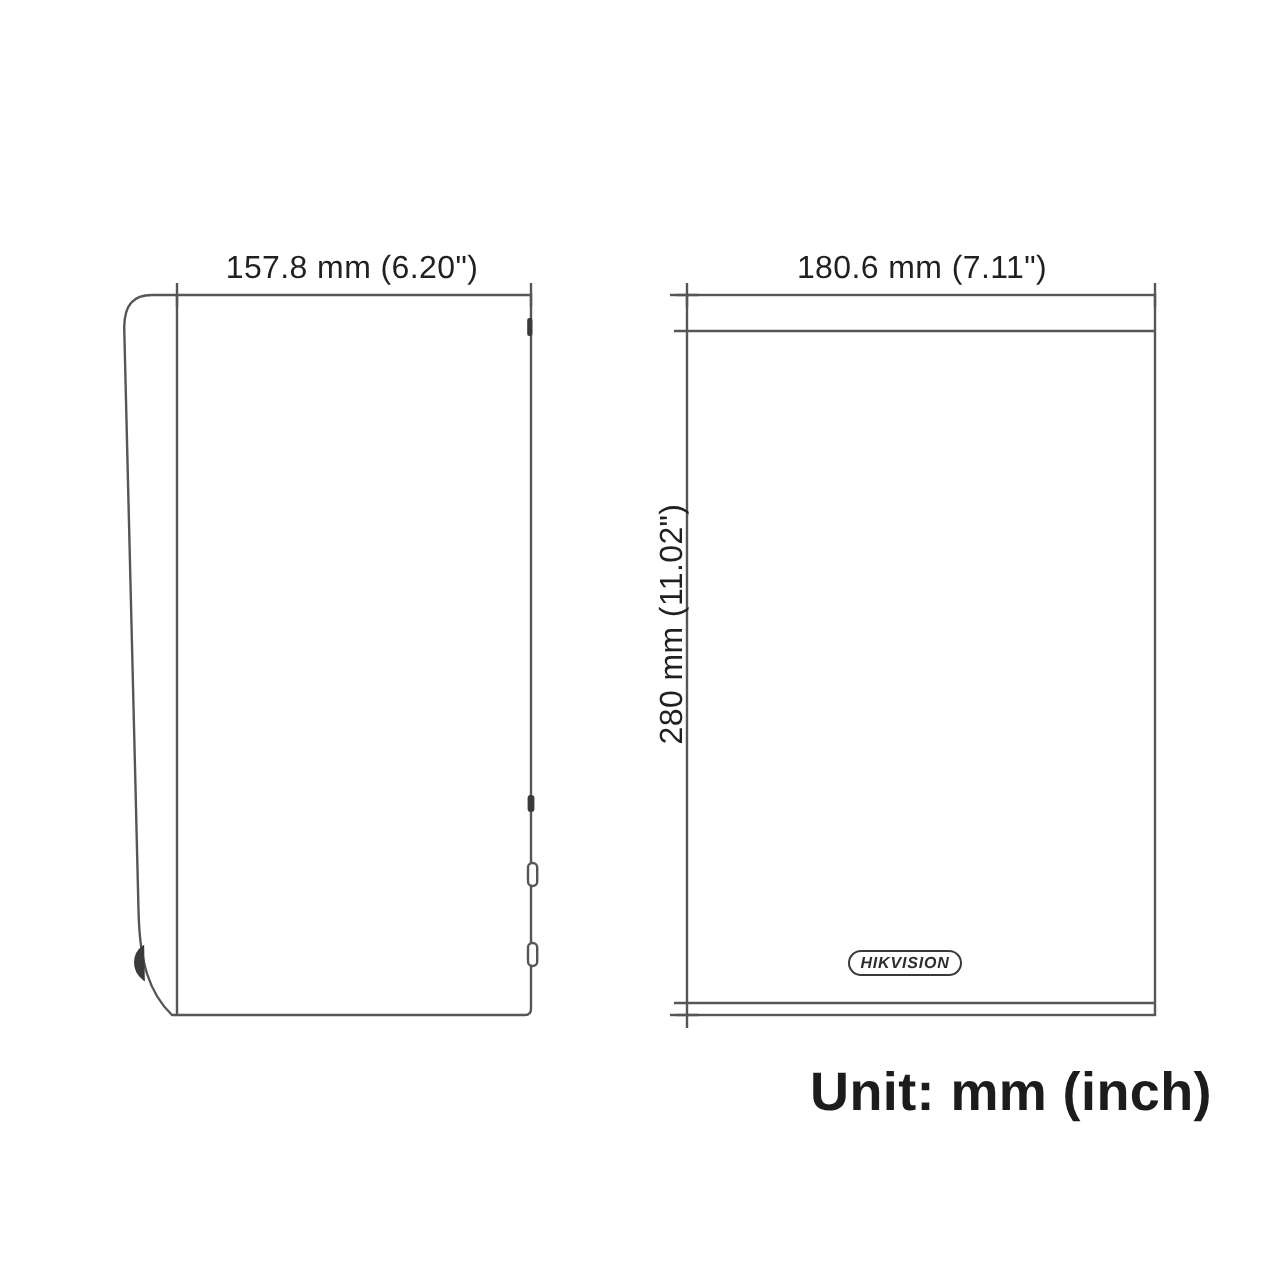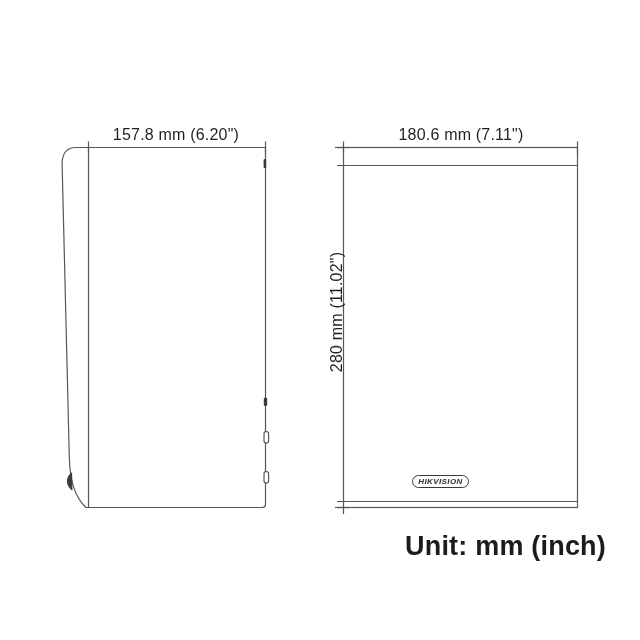--- a/index.html
+++ b/index.html
@@ -61,21 +61,21 @@
   .dim-label.front-height {
     left: 258px;
     top: 302px;
     width: 160px;
     height: 20px;
     transform: rotate(-90deg);
     transform-origin: center center;
   }
   .logo-badge {
     position: absolute;
-    left: 412px;
+    left: 424px;
     top: 475px;
     width: 57px;
     height: 13px;
     border: 1.5px solid #3a3a3c;
     border-radius: 8px;
     box-sizing: border-box;
     display: flex;
     align-items: center;
     justify-content: center;
     font-size: 8px;

